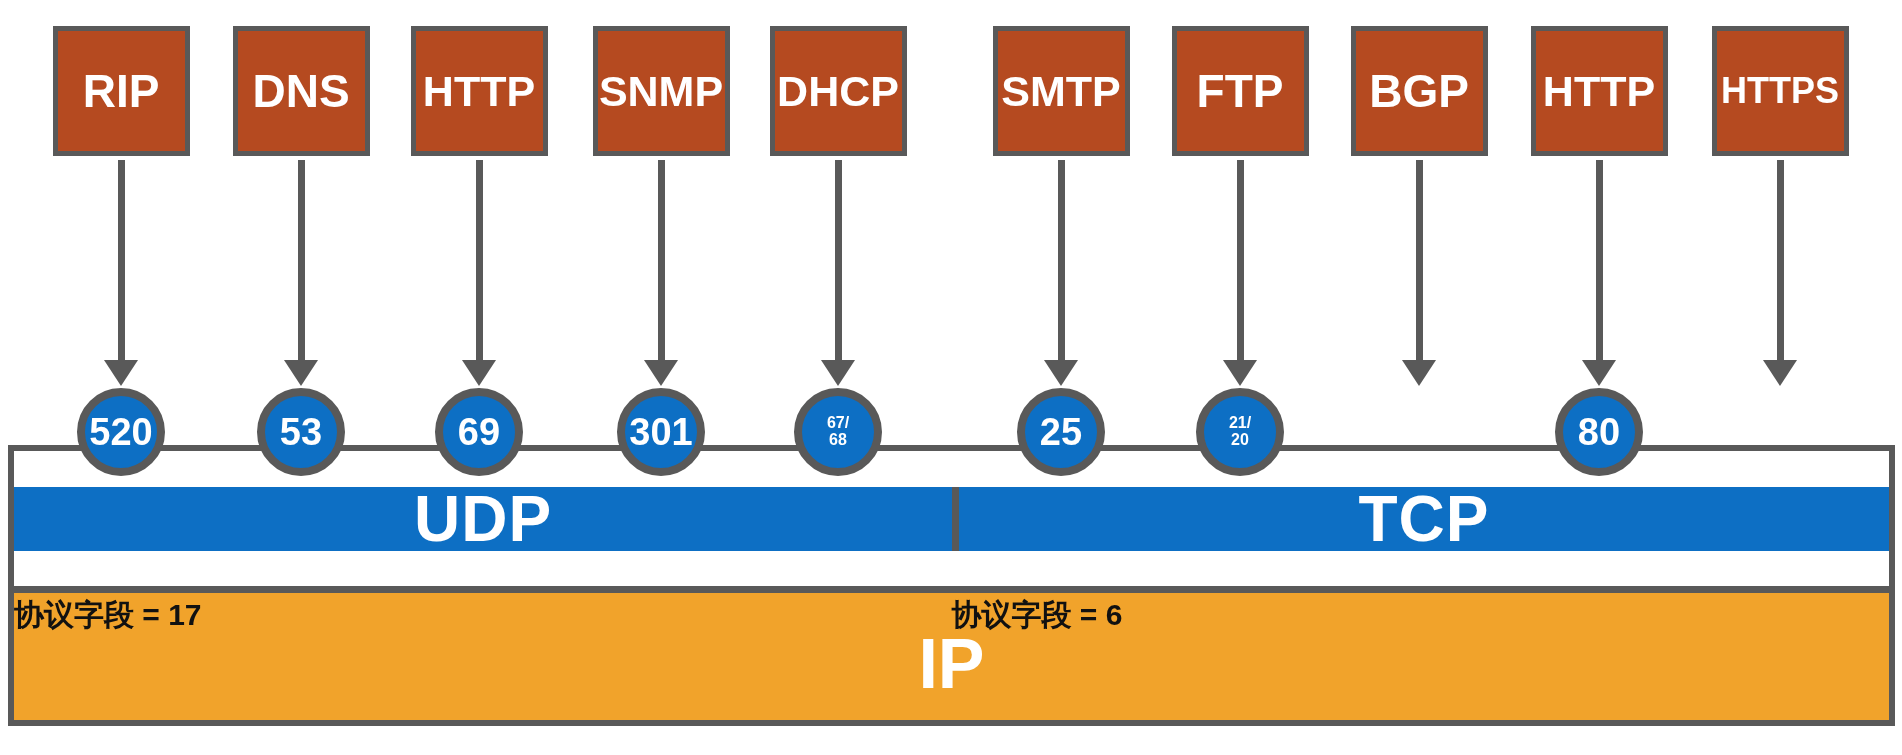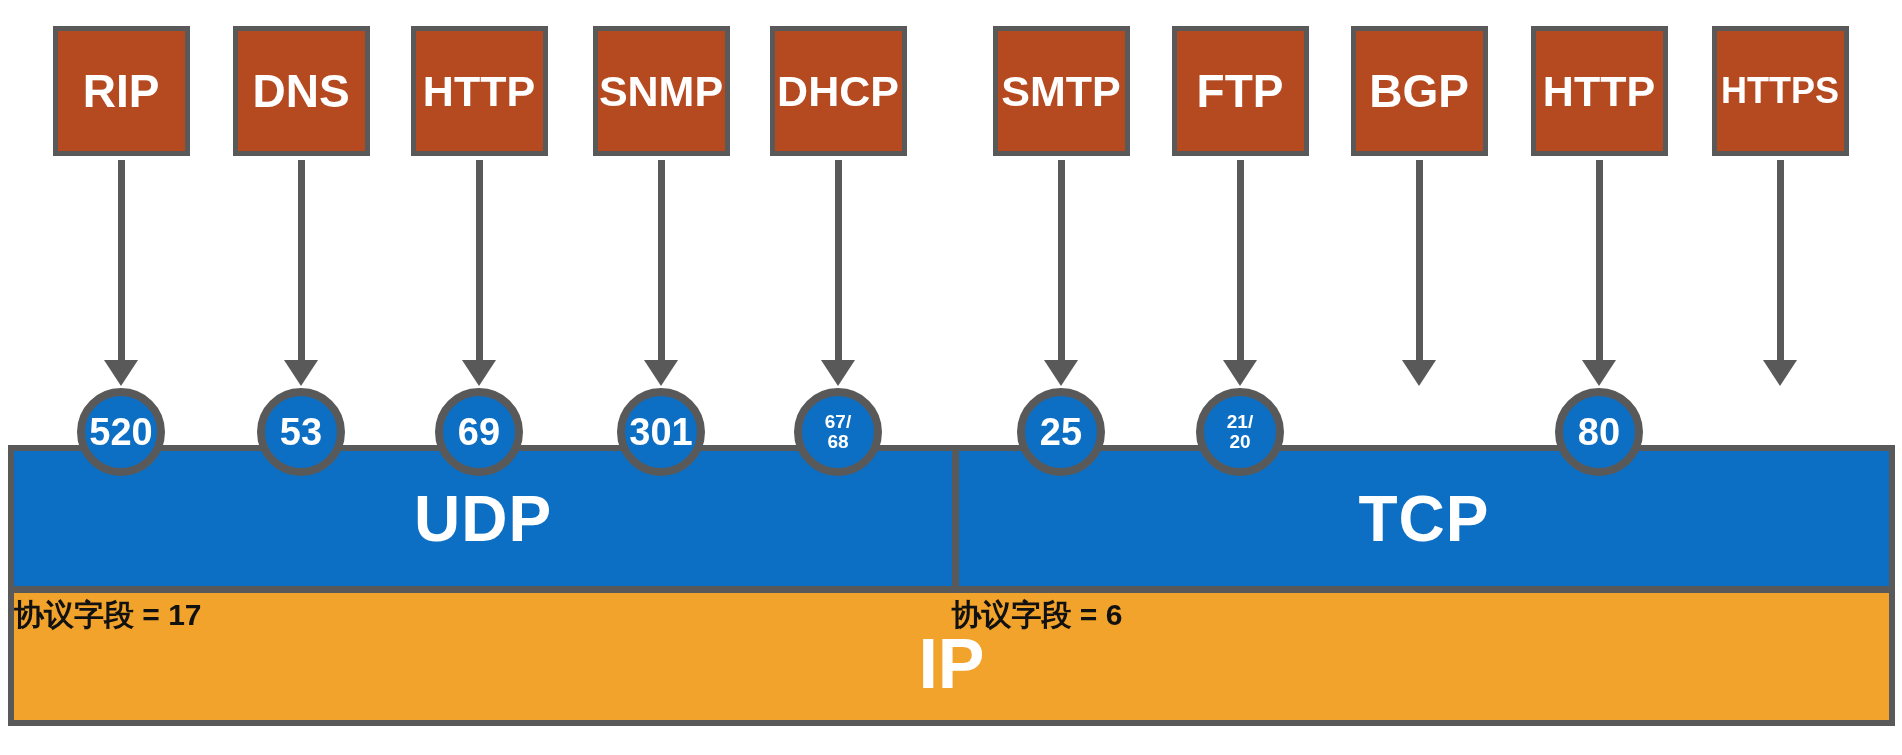--- a/index.html
+++ b/index.html
@@ -31,27 +31,27 @@
   .arrow-head{
     width:0;height:0;border-left:17px solid transparent;border-right:17px solid transparent;
     border-top:26px solid var(--outline-gray);
   }
   .port-circle{
     margin-top:2px;width:88px;height:88px;box-sizing:border-box;border-radius:50%;
     background:var(--bar-blue);border:8px solid var(--outline-gray);
     display:flex;align-items:center;justify-content:center;
   }
   .port-label{color:var(--text-white);font-size:38px;line-height:1;white-space:pre-line;text-align:center;}
-  .port-label.two-line{font-size:19px;line-height:1.05;}
+  .port-label.two-line{font-size:16px;line-height:1.05;}
   
   .stack{
     position:absolute;left:8px;top:445px;width:1887px;height:281px;box-sizing:border-box;
     border:6px solid var(--outline-gray);z-index:1;
   }
-  .transport-row{display:flex;height:135px;}
+  .transport-row{display:flex;height:135px;align-items:center;}
   .cell{display:flex;align-items:center;justify-content:center;background:var(--bar-blue);box-sizing:border-box;}
   .cell.udp{width:938px;}
   .cell.tcp{flex:1;border-left:7px solid var(--outline-gray);}
   .bar-label{color:var(--text-white);font-size:64px;line-height:1;letter-spacing:1px;}
   .ip-row{
     position:relative;height:127px;border-top:7px solid var(--outline-gray);
     background:var(--bar-orange);display:flex;align-items:center;justify-content:center;box-sizing:content-box;
   }
   .field-note{
     position:absolute;top:5px;width:50%;text-align:left;

